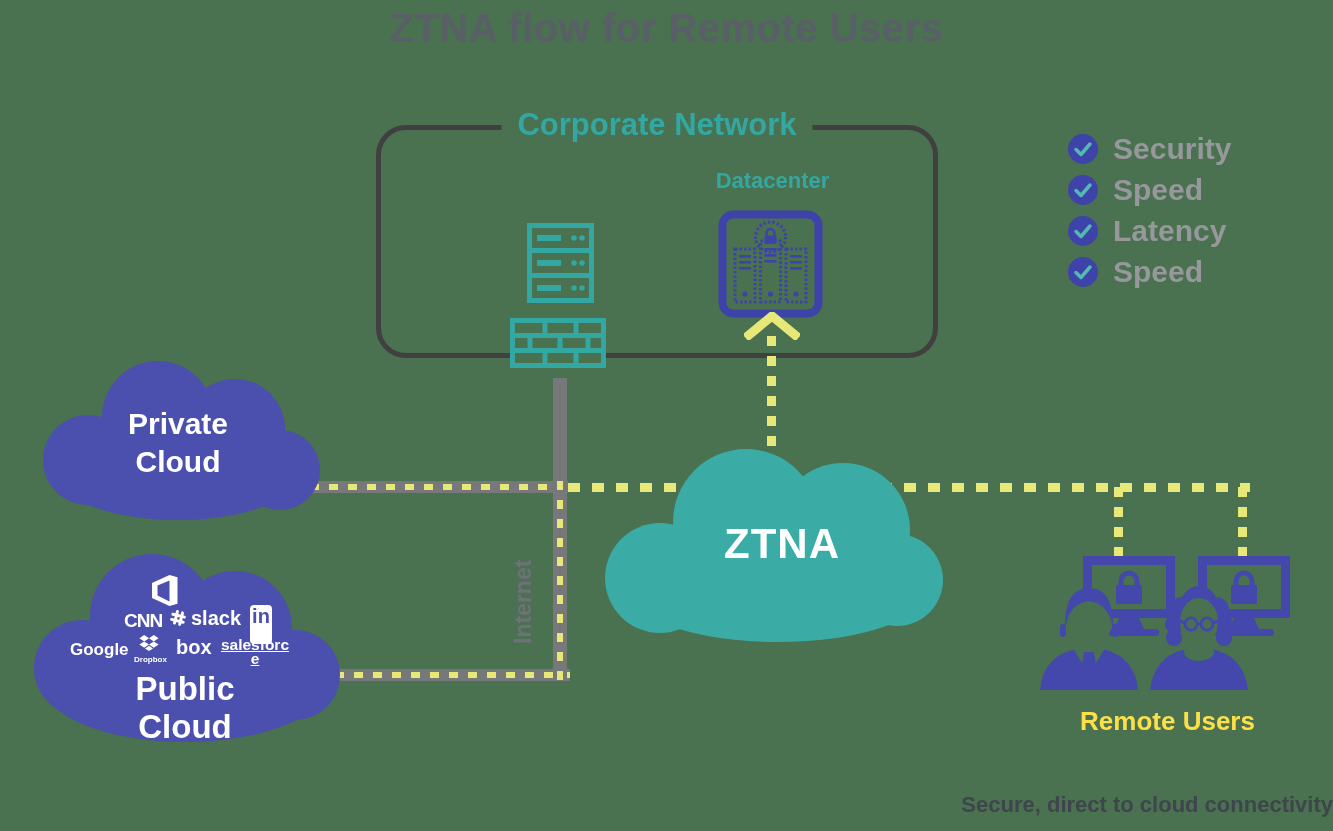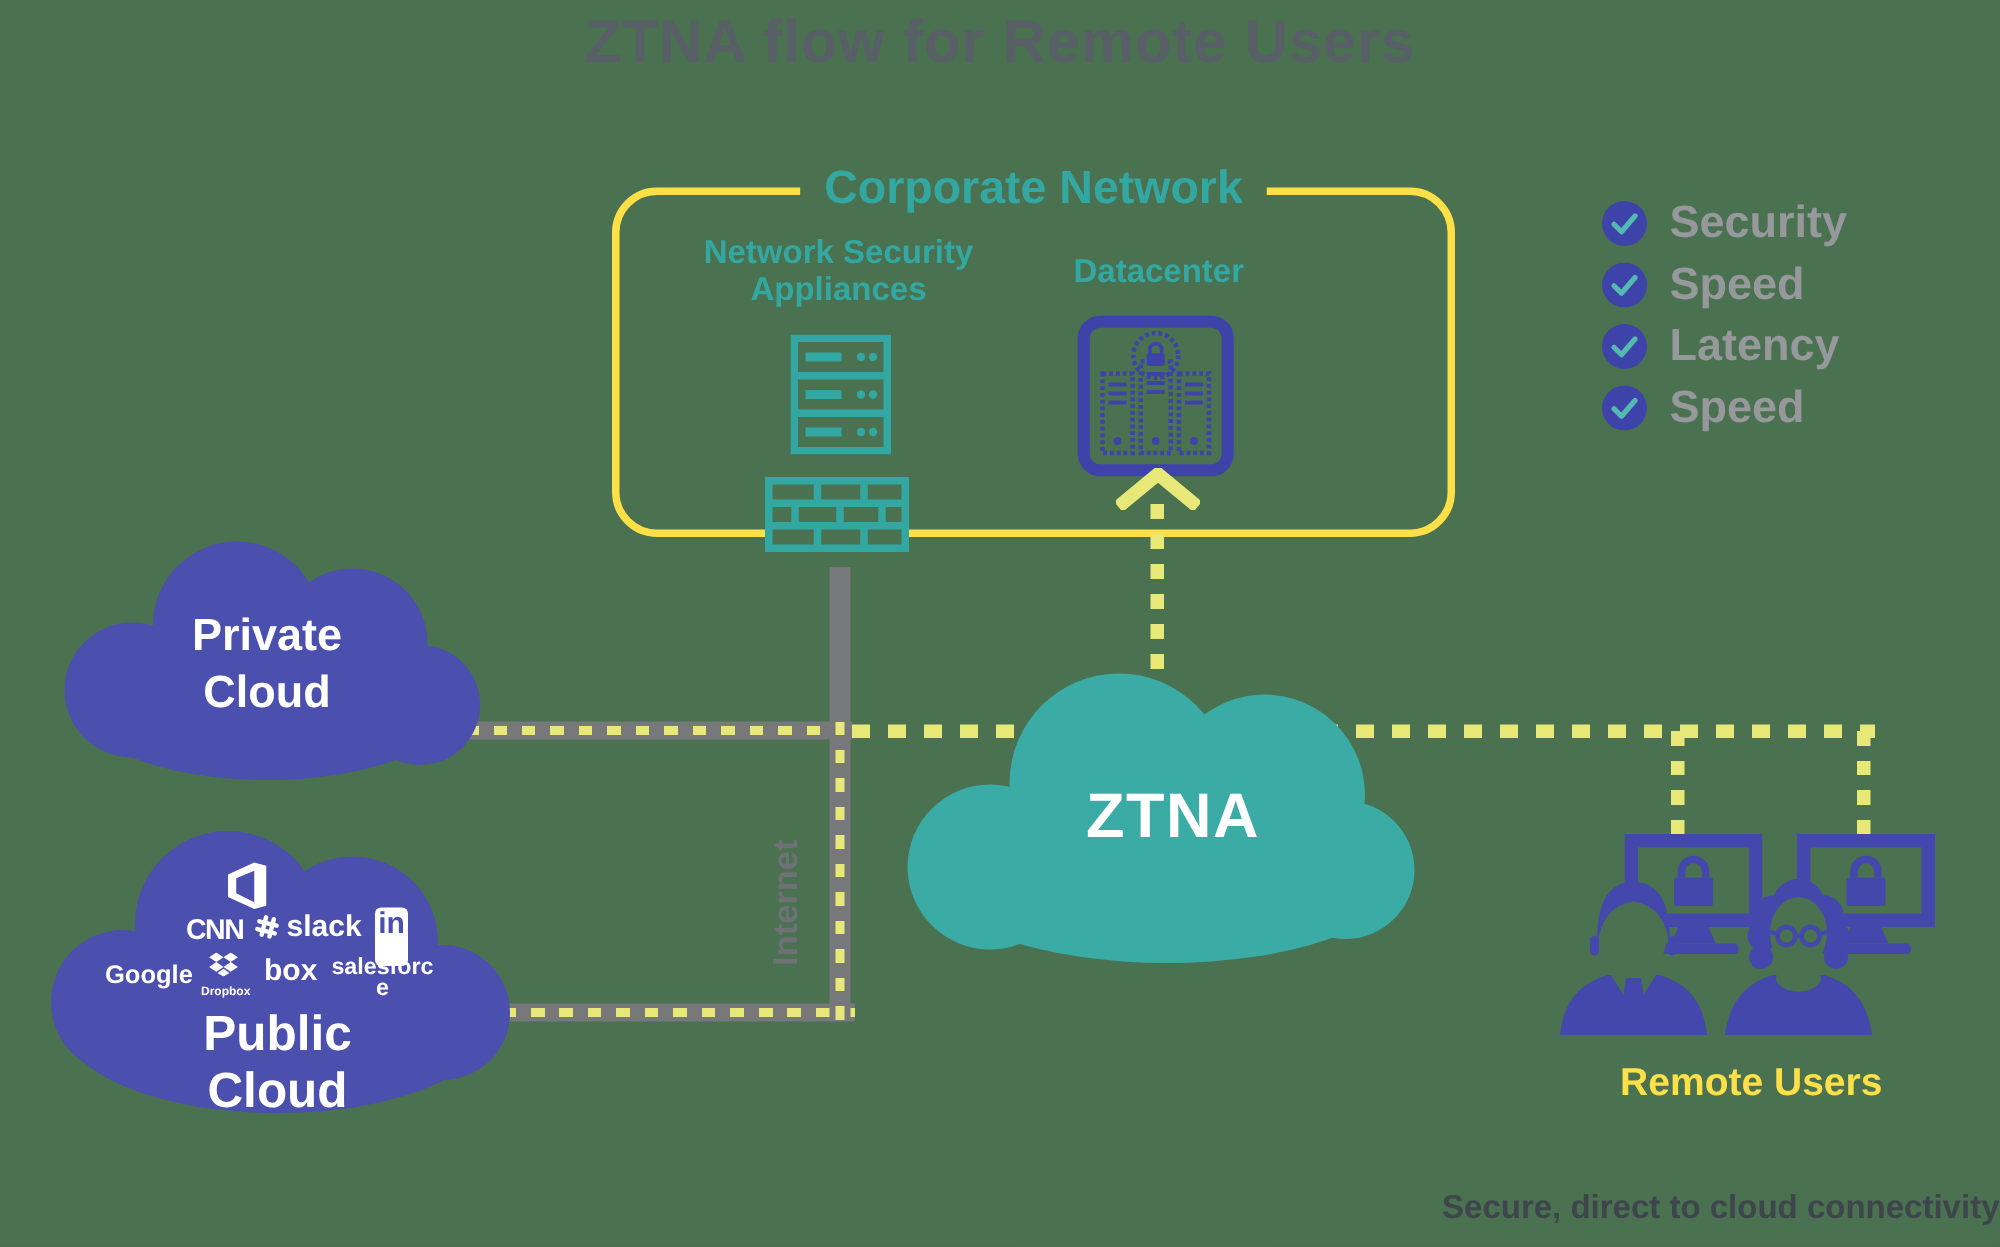--- a/index.html
+++ b/index.html
@@ -4,21 +4,21 @@
 <style>
   html,body{margin:0;padding:0;background:#4a7150;}
   .canvas{position:relative;width:1333px;height:831px;background:#4a7150;overflow:hidden;
           font-family:"Liberation Sans",sans-serif;}
   .abs{position:absolute;}
 
   
   .title{left:0;top:6px;width:100%;text-align:center;font-size:40px;font-weight:700;color:#595f66;letter-spacing:.5px;}
   .footer{left:0;top:792px;width:100%;text-align:right;font-size:22px;font-weight:700;color:#3e454c;}
   .teal-label{color:#33a8a2;font-weight:700;text-align:center;}
-  .corp-box{left:408px;top:125px;width:552px;height:223px;border:5px solid #fde047;border-radius:30px;}
+  .corp-box{left:376px;top:125px;width:552px;height:223px;border:5px solid #404040;border-radius:30px;}
   .corp-label{left:50%;top:-24px;transform:translateX(-50%);background:#4a7150;padding:0 16px;
               font-size:31px;line-height:38px;white-space:nowrap;}
   .nsa-label{left:448px;top:155px;width:222px;font-size:22px;line-height:25px;}
   .dc-label{left:700px;top:168px;width:145px;font-size:22px;}
   .cloud-label{color:#fff;text-align:center;font-weight:600;}
   .private-label{left:98px;top:405px;width:160px;font-size:30px;line-height:38px;}
   .public-label{left:85px;top:670px;width:200px;font-size:33px;}
   .ztna-label{left:702px;top:520px;width:160px;font-size:42px;font-weight:800;letter-spacing:1px;}
   .ru-label{left:1055px;top:706px;width:225px;text-align:center;font-size:26px;font-weight:700;color:#fde047;}
   .internet-label{left:510px;top:534px;height:110px;writing-mode:vertical-rl;transform:rotate(180deg);
@@ -45,21 +45,21 @@
   .logo-cnn{left:124px;top:610px;font-size:19px;font-weight:800;letter-spacing:-1px;}
   .logo-slack{left:170px;top:607px;display:flex;align-items:center;gap:4px;}
   .logo-slack .stxt{font-size:20px;font-weight:700;}
   .logo-in{left:250px;top:605px;width:22px;height:39px;background:#fff;border-radius:4px;
            text-align:center;font-size:20px;line-height:22px;font-weight:800;color:#4b4fae;}
   .logo-google{left:70px;top:640px;font-size:17px;font-weight:600;}
   .logo-dropbox{left:134px;top:635px;width:30px;text-align:center;}
   .logo-dropbox .dtxt{font-size:8px;font-weight:700;letter-spacing:0;}
   .logo-box{left:176px;top:636px;font-size:20px;font-weight:800;}
   .logo-sf{left:220px;top:638px;width:70px;font-size:15.5px;line-height:14px;font-weight:700;
-           text-align:center;word-break:break-all;white-space:normal;}
+           text-align:center;word-break:break-all;white-space:normal;text-decoration:underline;}
 </style>
 </head>
 <body>
 
 <div class="canvas">
 
   <div class="abs title">ZTNA flow for Remote Users</div>
 
   <div class="abs gline-h" style="left:310px;top:481px;width:258px;">
       <div class="dash"></div>
@@ -76,21 +76,20 @@
     </div>
 
   <div class="abs ydash-h" style="left:568px;top:483px;width:682px;"></div>
 
   <div class="abs ydash-v" style="left:1114px;top:487px;height:72px;"></div>
   <div class="abs ydash-v" style="left:1238px;top:487px;height:72px;"></div>
 
   <div class="abs corp-box">
     <div class="abs corp-label teal-label">Corporate Network</div>
   </div>
-  <div class="abs nsa-label teal-label">Network Security Appliances</div>
   <div class="abs dc-label teal-label">Datacenter</div>
 
   <svg class="abs" style="left:527px;top:223px;" width="67" height="80" viewBox="0 0 67 80">
     <g stroke="#33a8a2" stroke-width="5" fill="none">
       <rect x="2.5" y="2.5" width="62" height="75"></rect>
       <line x1="2.5" y1="27.5" x2="64.5" y2="27.5"></line>
       <line x1="2.5" y1="52.5" x2="64.5" y2="52.5"></line>
     </g>
     <g fill="#33a8a2">
       <rect x="10" y="12" width="24" height="6"></rect>

